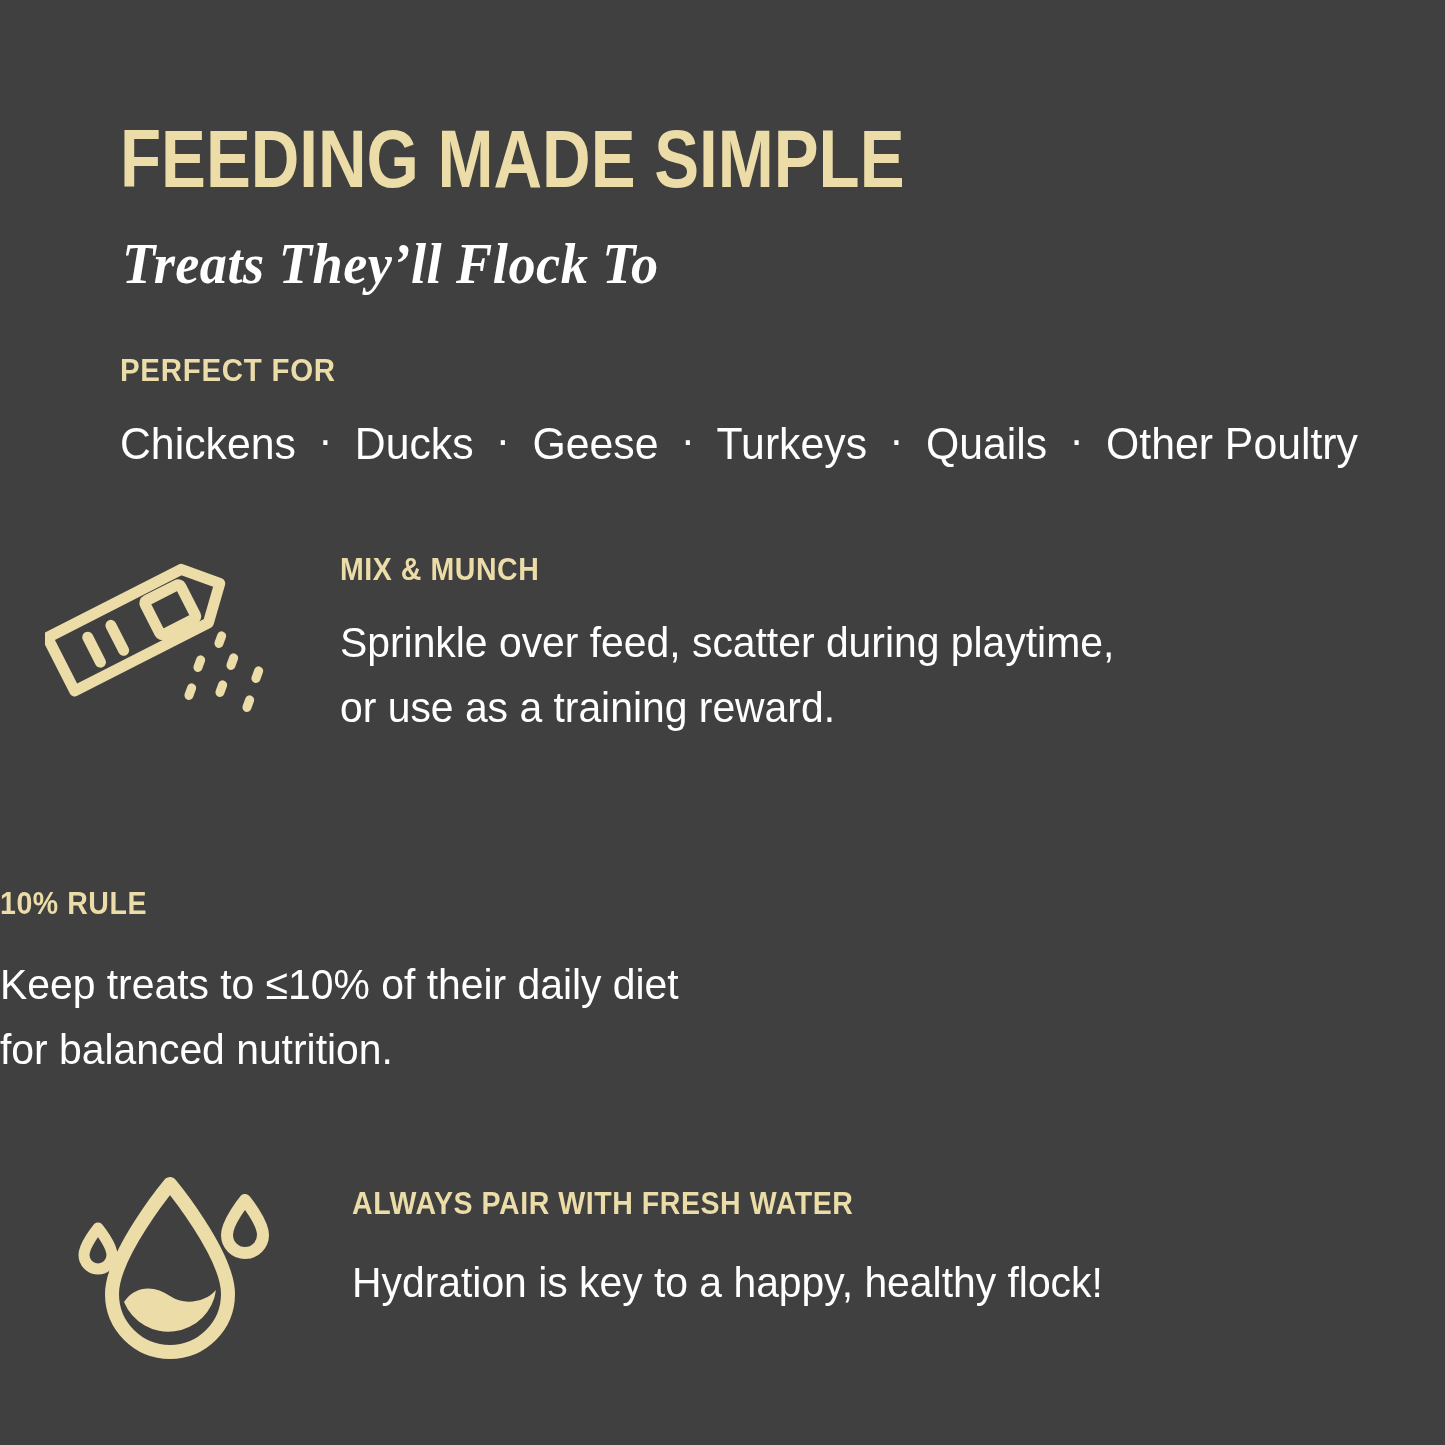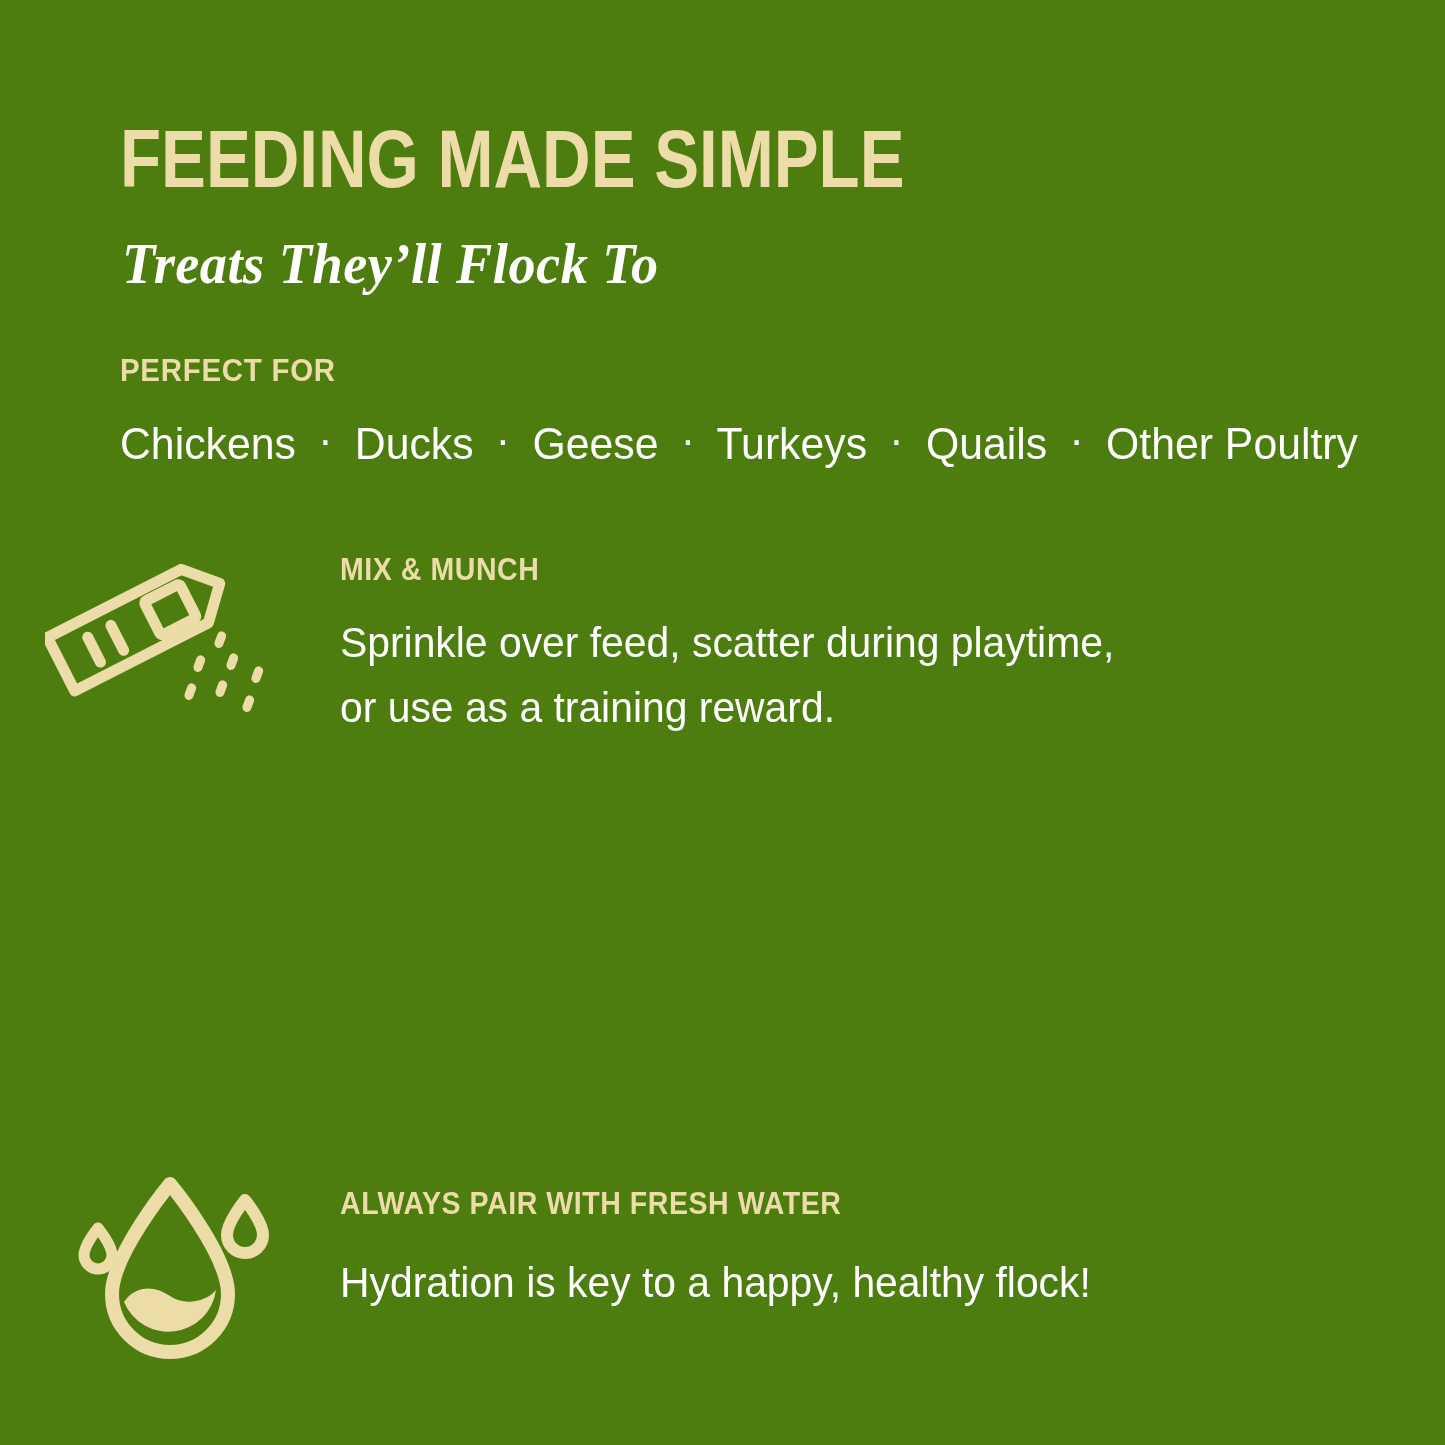--- a/index.html
+++ b/index.html
@@ -4,21 +4,21 @@
 <style>
   html, body {
     margin: 0;
     padding: 0;
     background: #ffffff;
   }
   #poster {
     position: relative;
     width: 1445px;
     height: 1445px;
-    background: #4d7c0f;
+    background: #404040;
     overflow: hidden;
     font-family: "Liberation Sans", sans-serif;
     -webkit-font-smoothing: antialiased;
   }
 
   
   .headline {
     position: absolute;
     left: 120px;
     top: 118px;
@@ -119,21 +119,21 @@
     font-weight: 400;
     font-size: 43px;
     line-height: 1.52;
     transform: scaleX(0.95);
     transform-origin: left center;
     margin: 0;
     white-space: nowrap;
   }
   .row-2 .feat-title { margin-bottom: 30px; }
   .row-2 .text-cell { padding-top: 18px; }
-  .row-3 .text-cell { padding-top: 28px; }
+  .row-3 .text-cell { padding-top: 28px; margin-left: 12px; }
   .row-3 .feat-title { margin-bottom: 28px; }
 
   
   .donut-wrap { position: relative; width: 190px; height: 190px; }
   .donut-label {
     position: absolute;
     left: 0; top: 0; width: 190px; height: 190px;
     display: flex; align-items: center; justify-content: center;
     color: #EBDCA8;
     font-weight: 700;
@@ -188,20 +188,25 @@
       </svg>
     </div>
     <div class="text-cell">
       <div class="feat-title">MIX &amp; MUNCH</div>
       <div class="feat-body">Sprinkle over feed, scatter during playtime,</div>
       <div class="feat-body">or use as a training reward.</div>
     </div>
   </div>
 
   <div class="row row-2">
+    <div class="text-cell">
+      <div class="feat-title">10% RULE</div>
+      <div class="feat-body">Keep treats to ≤10% of their daily diet</div>
+      <div class="feat-body">for balanced nutrition.</div>
+    </div>
   </div>
 
   <div class="row row-3">
     <div class="icon-cell">
       <svg width="220" height="210" viewBox="0 0 220 210">
         <path d="M110 22 C110 22 52 92 52 132 A58 58 0 0 0 168 132 C168 92 110 22 110 22 Z" fill="none" stroke="#EBDCA8" stroke-width="14" stroke-linejoin="round"></path>
         <path d="M64 140 C76 122 96 124 110 134 C124 144 146 140 156 128
                  A48 48 0 0 1 64 140 Z" fill="#EBDCA8"></path>
         <path d="M185 38 C185 38 167 60 167 73 A18 18 0 0 0 203 73 C203 60 185 38 185 38 Z" fill="none" stroke="#EBDCA8" stroke-width="12" stroke-linejoin="round"></path>
         <path d="M38 66 C38 66 24 83 24 93 A14 14 0 0 0 52 93 C52 83 38 66 38 66 Z" fill="none" stroke="#EBDCA8" stroke-width="11" stroke-linejoin="round"></path>

